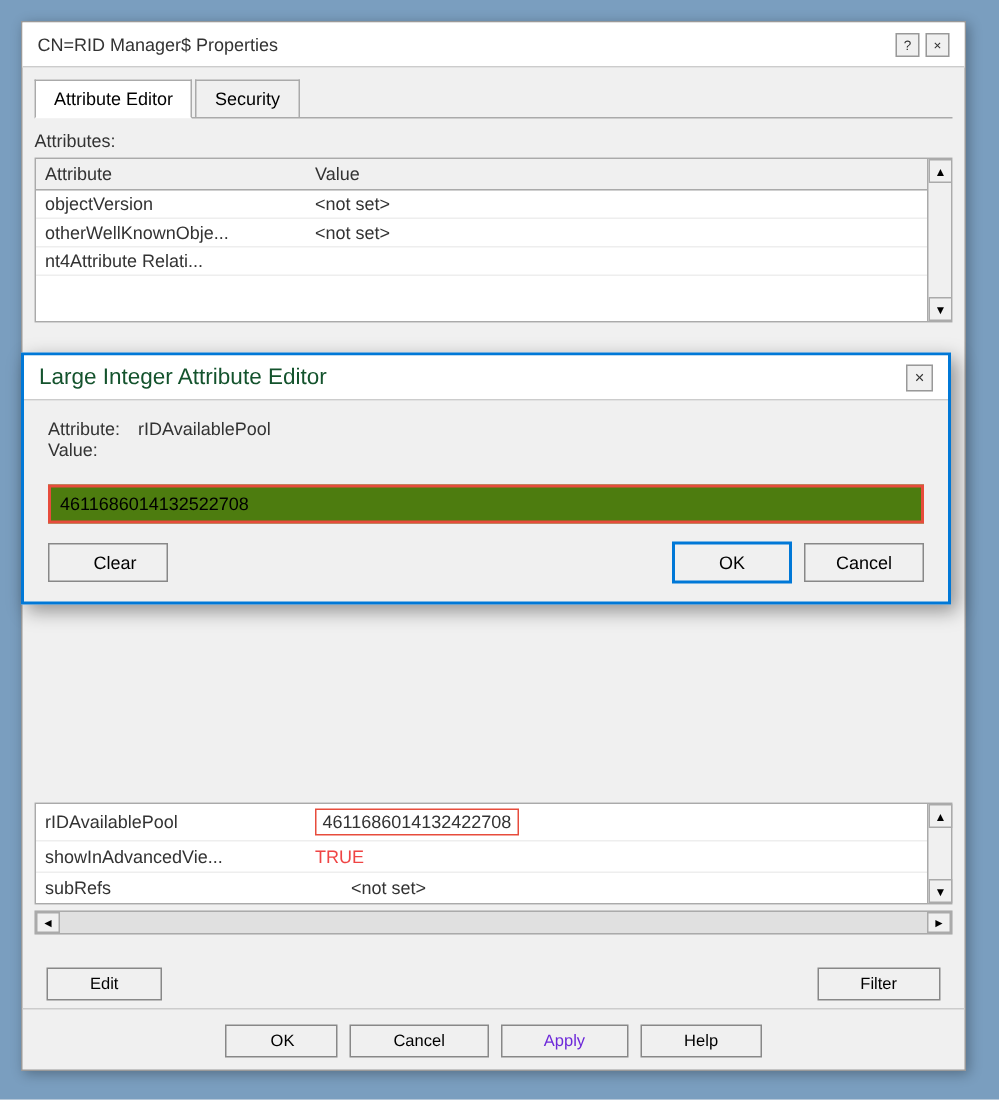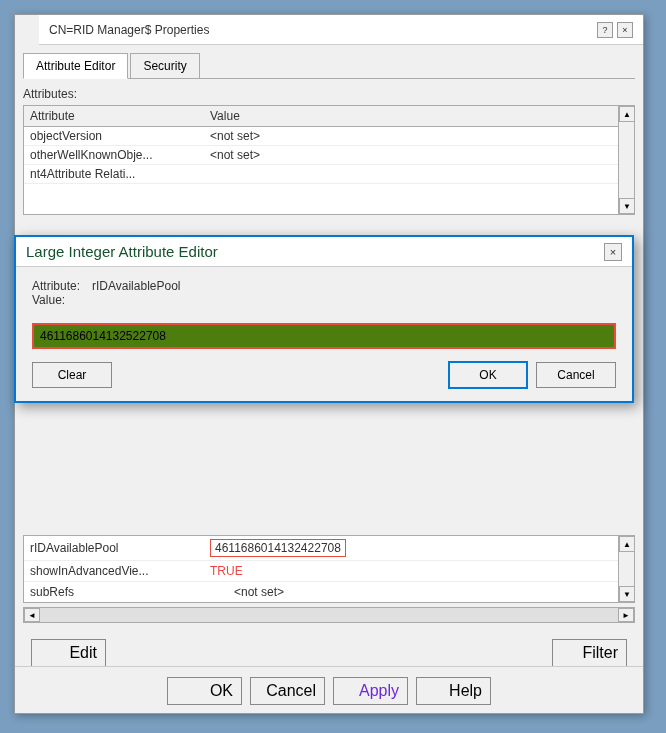--- a/index.html
+++ b/index.html
@@ -29,21 +29,20 @@
     }
 
     .bg-titlebar {
       background: #fff;
       border-bottom: 1px solid #ccc;
       padding: 6px 10px;
       display: flex;
       align-items: center;
       justify-content: space-between;
       height: 30px;
-      margin-left: 24px;
     }
 
     .bg-titlebar-title {
       font-size: 12px;
       color: #333;
     }
 
     .bg-titlebar-controls {
       display: flex;
       gap: 4px;
@@ -131,24 +130,24 @@
     }
 
     .attr-cell:first-child { width: 180px; }
     .attr-cell:last-child { flex: 1; }
 
     .attr-table-wrapper {
       position: relative;
     }
 
     .win-btn {
-      padding: 4px 8px;
+      padding: 4px 28px;
       background: #f0f0f0;
       border: 1px solid #888;
-      font-size: 16px;
+      font-size: 11px;
       cursor: pointer;
       min-width: 75px;
       text-align: right;
     }
 
     .win-btn.apply-disabled {
       color: #aaa;
     }
 
     
@@ -236,21 +235,21 @@
       align-items: center;
     }
 
     .dialog-btn-clear {
       padding: 5px 20px;
       background: #f0f0f0;
       border: 1px solid #888;
       font-size: 12px;
       cursor: pointer;
       min-width: 80px;
-      text-align: center;
+      text-align: right;
     }
 
     .dialog-btn-ok {
       margin-left: auto;
       padding: 5px 24px;
       background: #f0f0f0;
       border: 2px solid #0078d7;
       font-size: 12px;
       cursor: pointer;
       min-width: 80px;

